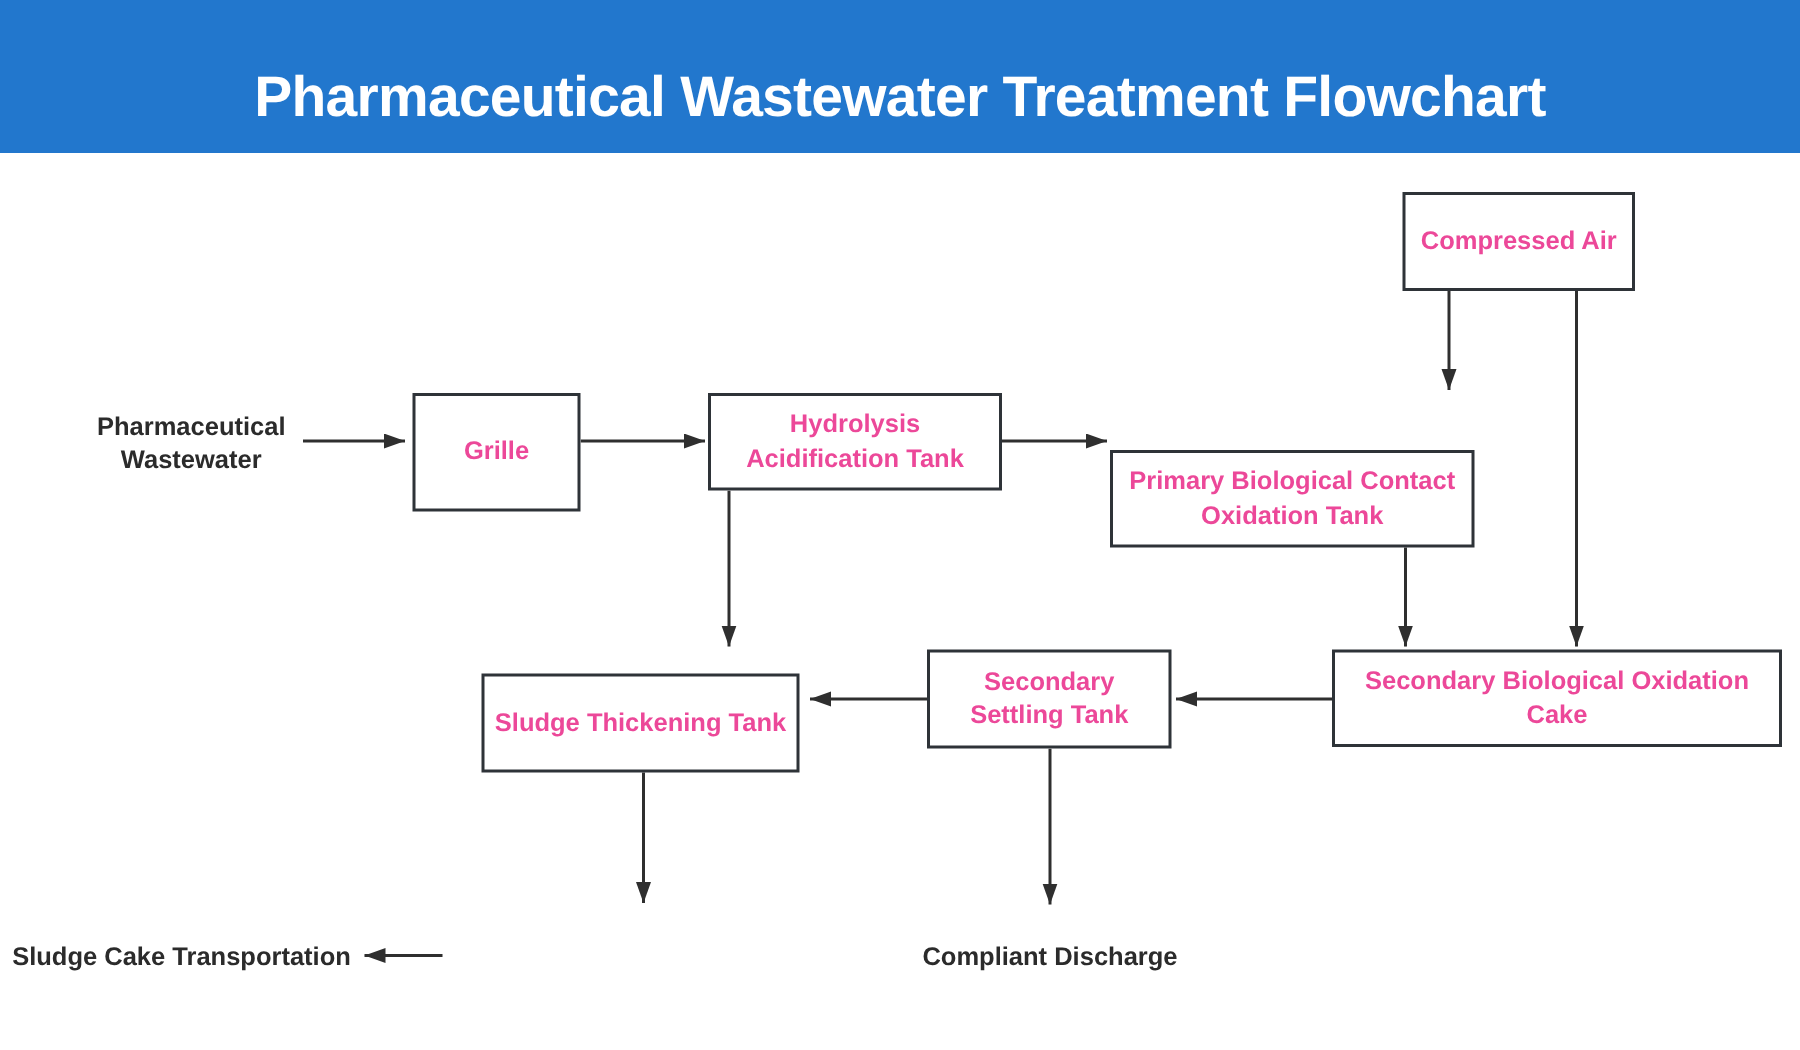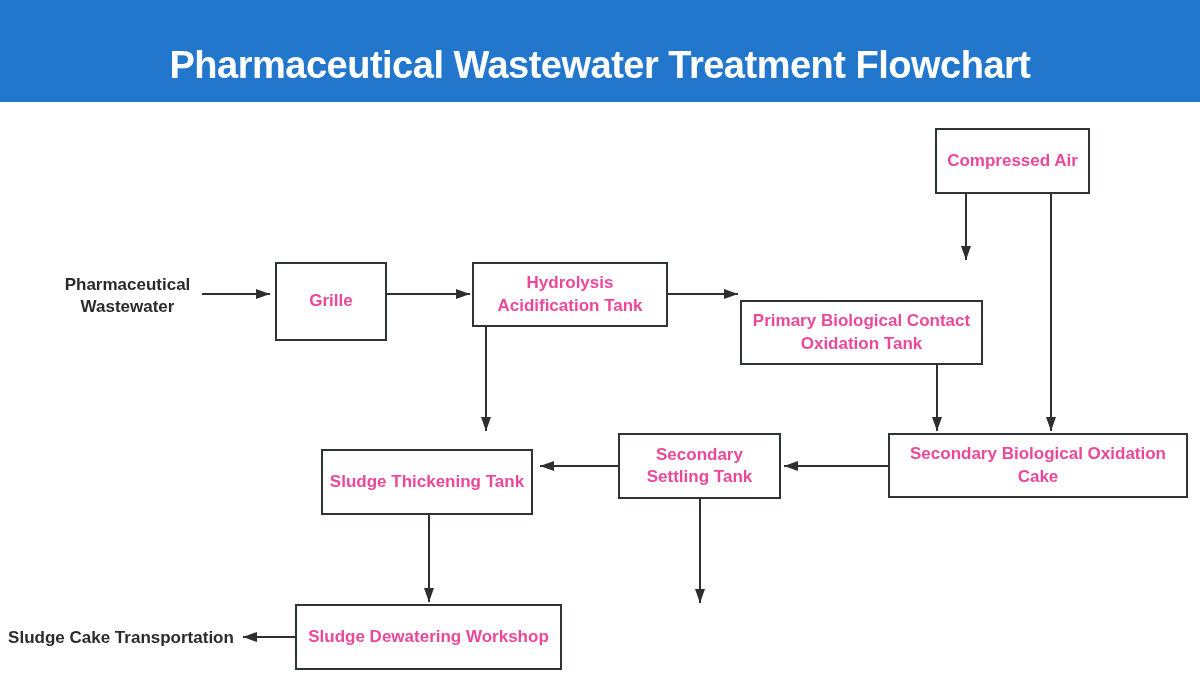--- a/index.html
+++ b/index.html
@@ -101,18 +101,18 @@
 Oxidation Tank</div>
 
   <div class="node" style="left:321px; top:347px; width:212px; height:66px;">Sludge Thickening Tank</div>
 
   <div class="node" style="left:618px; top:331px; width:163px; height:66px;">Secondary
 Settling Tank</div>
 
   <div class="node" style="left:888px; top:331px; width:300px; height:65px;">Secondary Biological Oxidation
 Cake</div>
 
-  <div class="node" style="left:295px; top:502px; width:267px; height:66px;">Sludge Dewatering Workshop</div>
 
   <div class="free-label" style="left:0px; top:524px; width:242px; height:24px;">Sludge Cake Transportation</div>
 
+  <div class="free-label" style="left:609px; top:524px; width:182px; height:24px;">Compliant Discharge</div>
 
 </main>
 
 </body></html>

